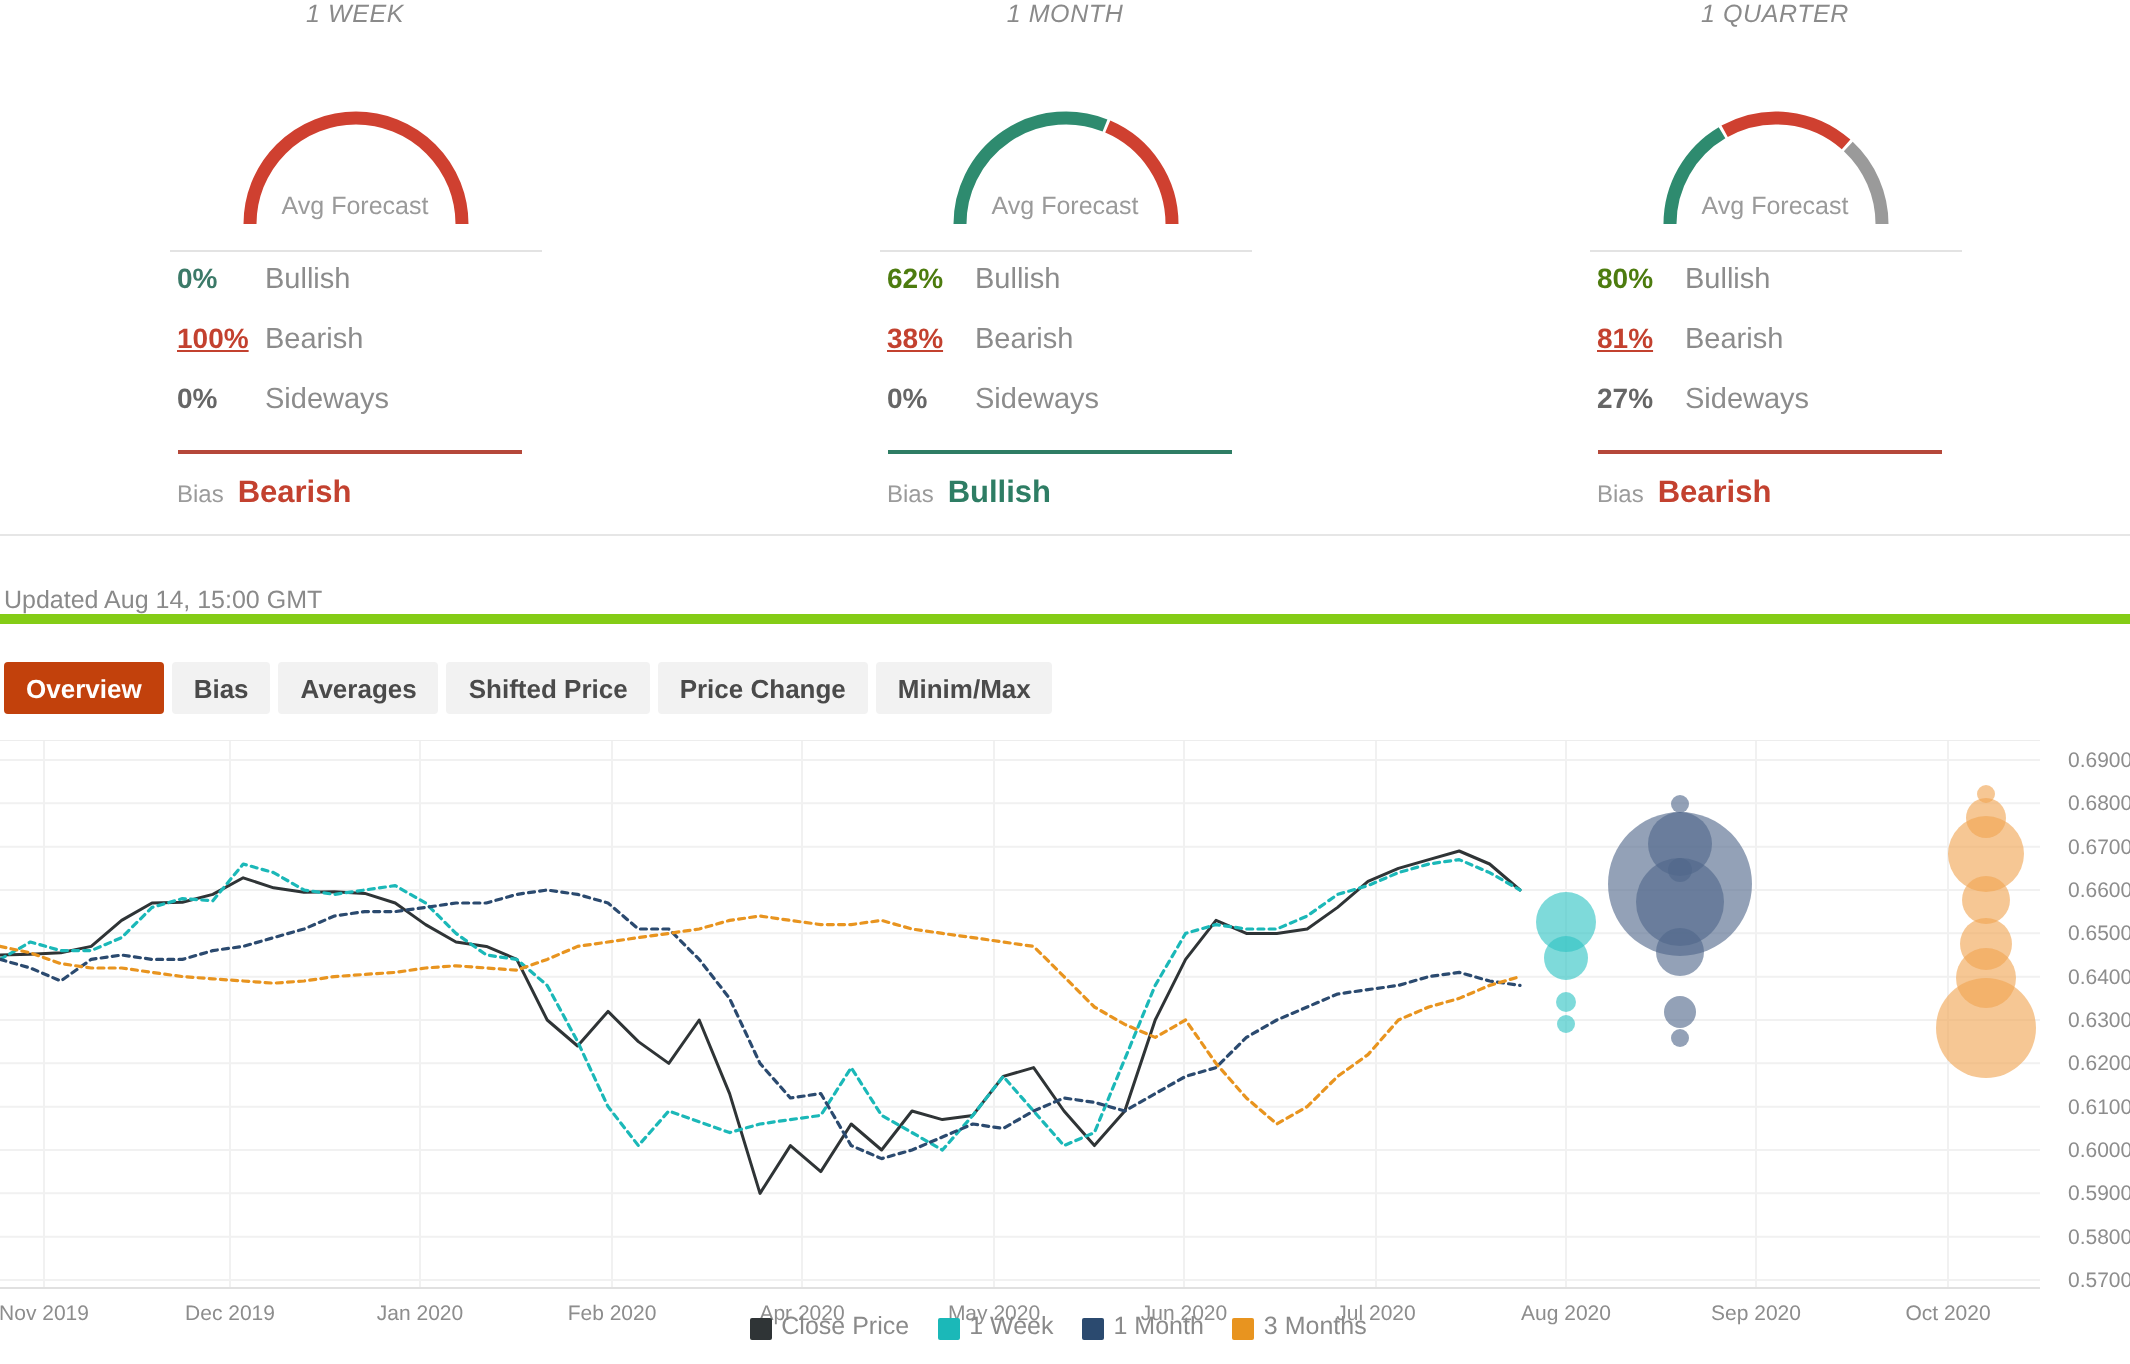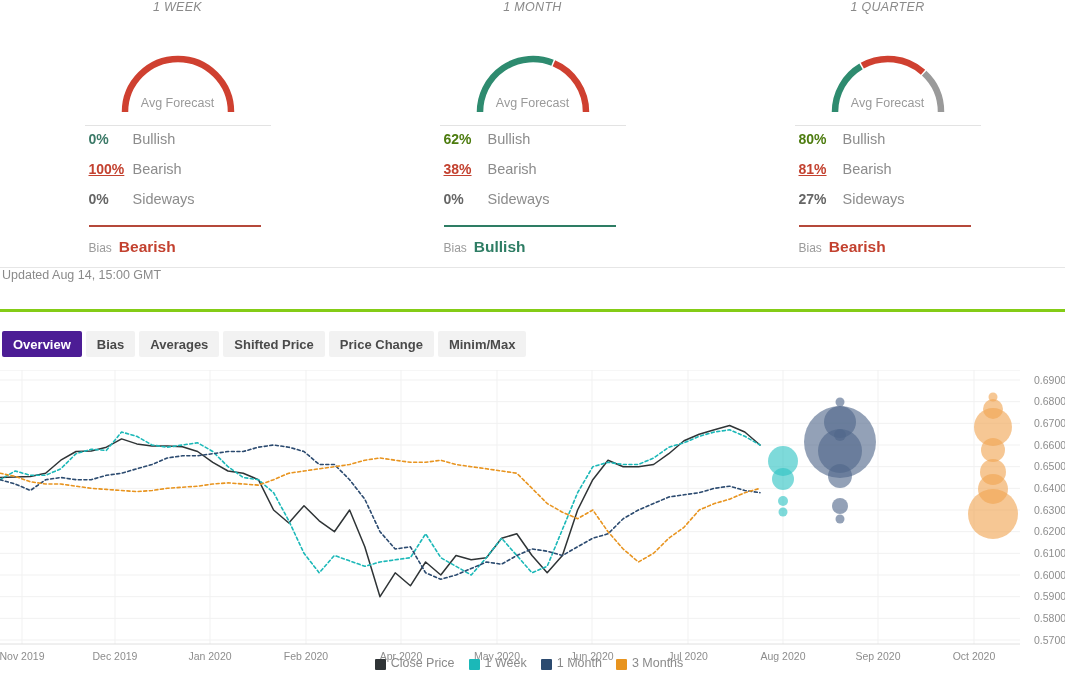--- a/index.html
+++ b/index.html
@@ -115,23 +115,23 @@
     gap: 7px;
   }
   .bias-word { font-size: 12px; color: #9b9b9b; }
   .bias-value { font-size: 15.5px; font-weight: bold; }
   .bias-value.bullish { color: #2e7d64; }
   .bias-value.bearish { color: #c3412f; }
 
   
   #updated-bar {
     height: 44px;
-    border-bottom: 3px solid #84cc16;
-    display: flex;
-    align-items: flex-start;
+    border-bottom: 5px solid #84cc16;
+    display: flex;
+    align-items: flex-end;
     padding-left: 2px;
   }
   #updated-text {
     font-size: 12.5px;
     color: #8a8a8a;
   }
 
   
   #tab-bar {
     display: flex;
@@ -146,21 +146,21 @@
     align-items: center;
     font-size: 13px;
     font-weight: bold;
     color: #4a4a4a;
     background: #f2f2f2;
     border-radius: 2px;
     cursor: pointer;
     white-space: nowrap;
   }
   .tab.active {
-    background: #4c1d95;
+    background: #c2410c;
     color: #ffffff;
   }
 
   
   #chart-area {
     position: relative;
     width: 1065px;
     height: 302px;
   }
   #chart-svg { display: block; position: absolute; top: 0; left: 0; }

